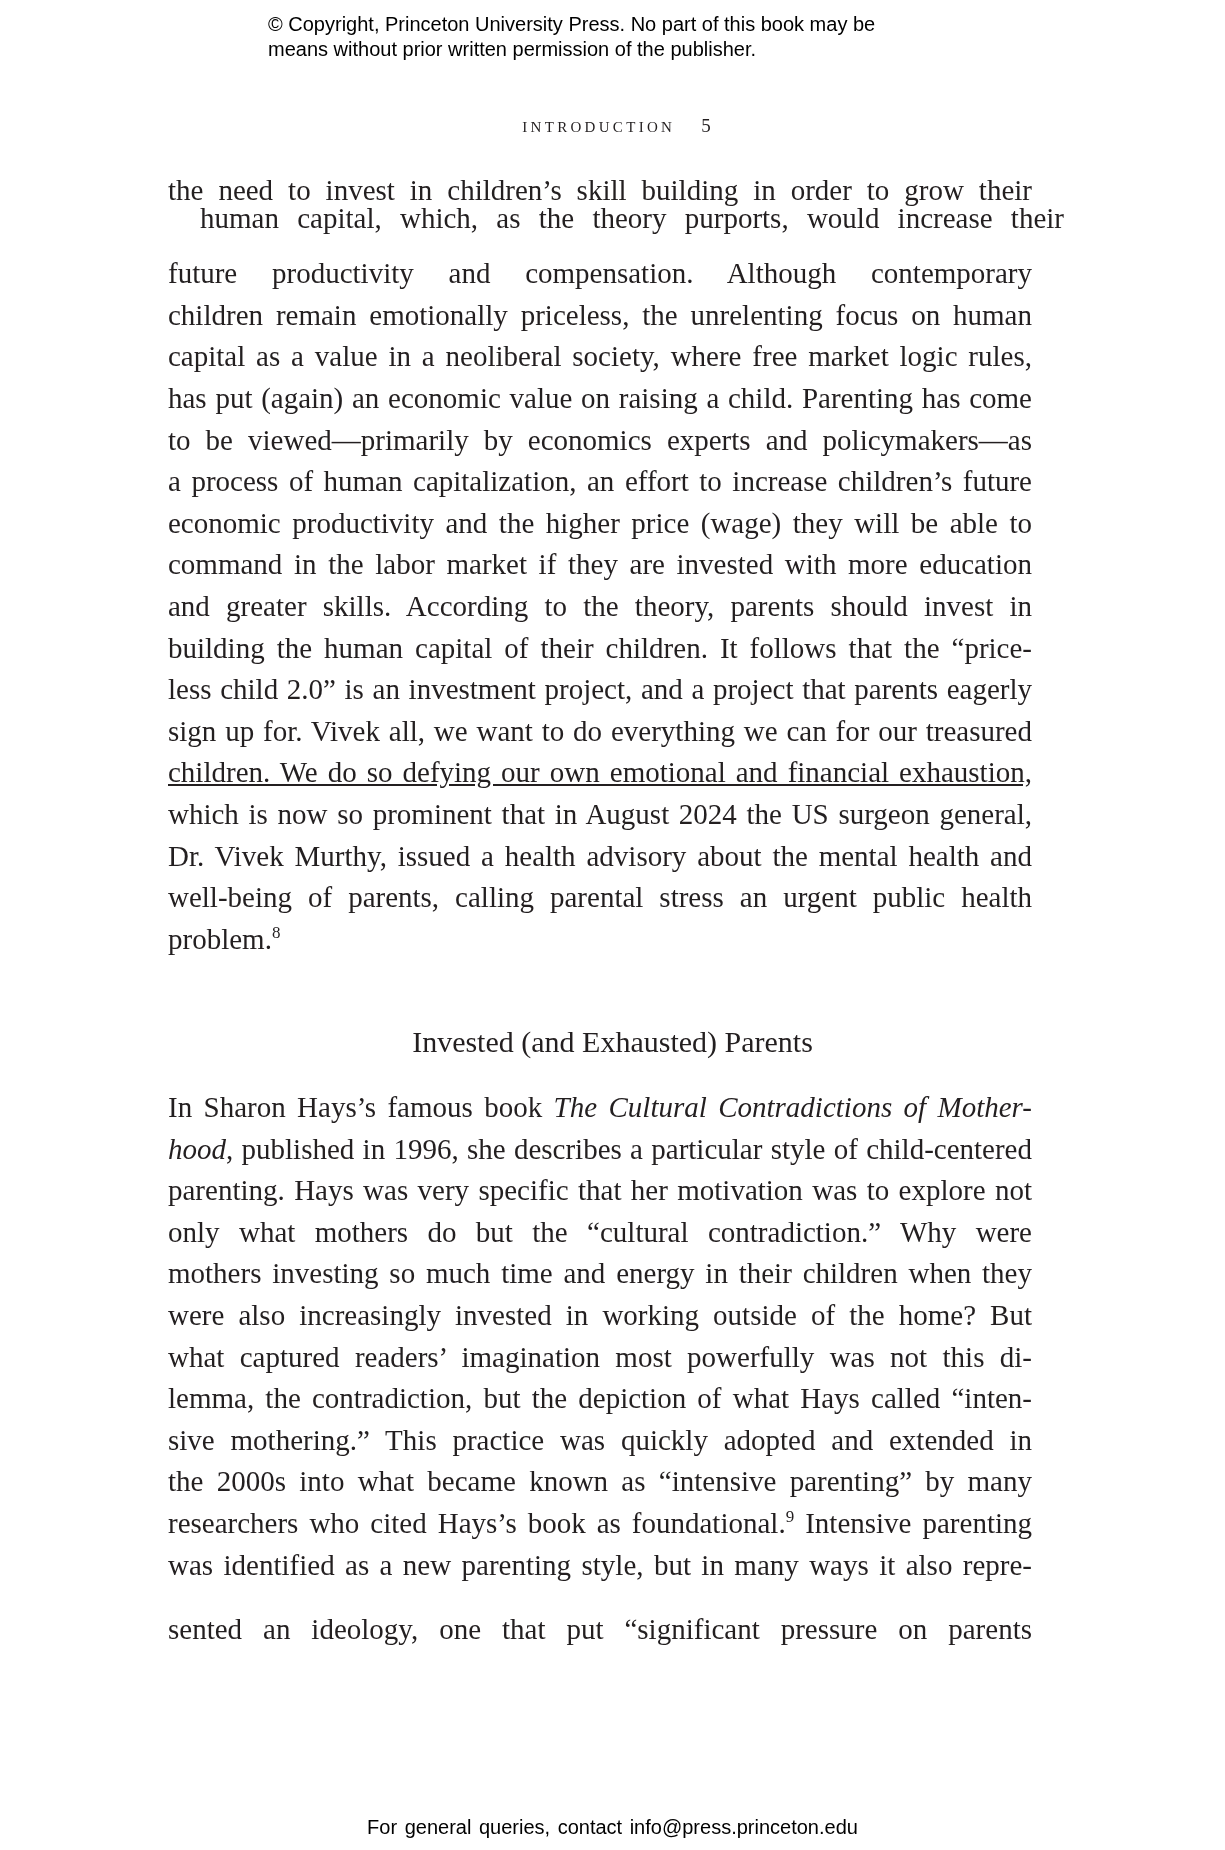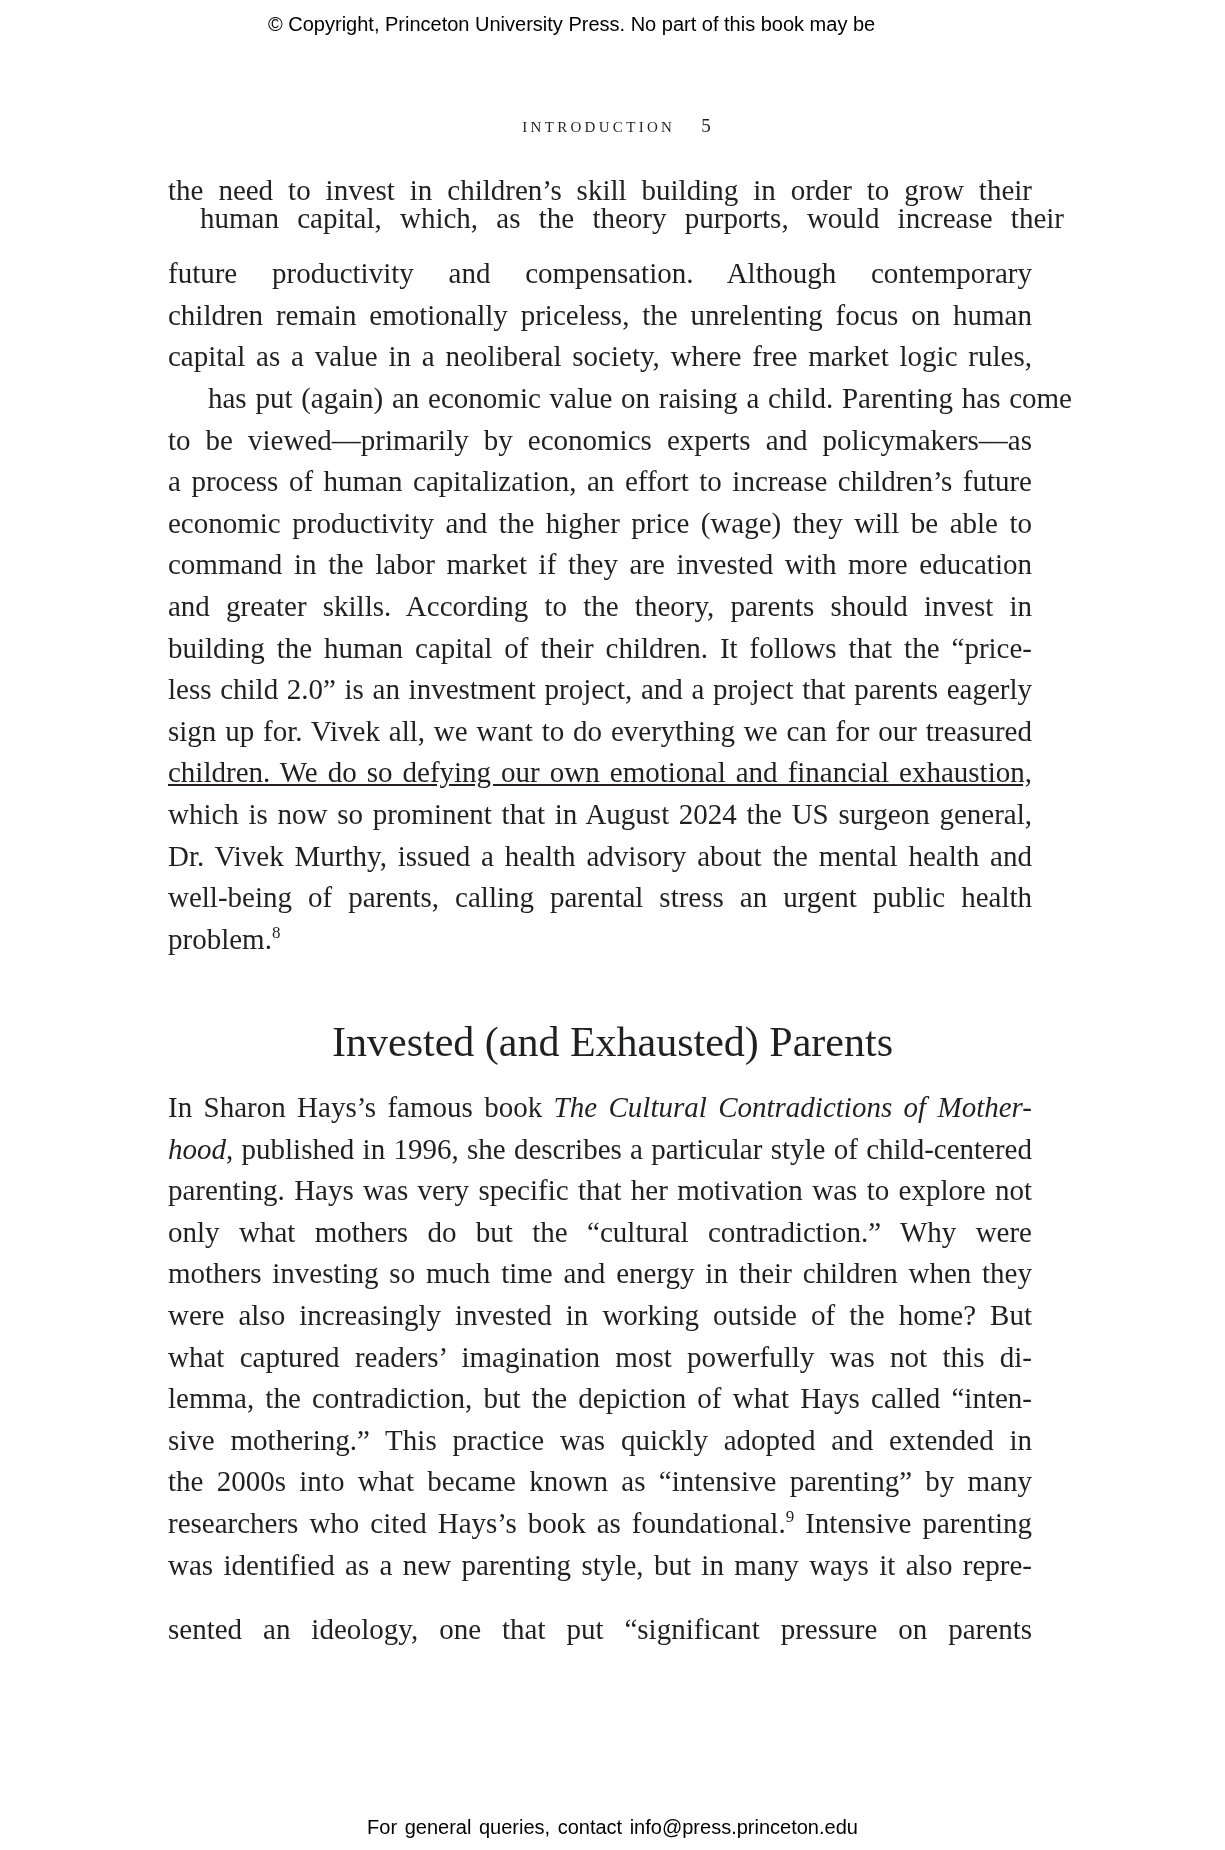--- a/index.html
+++ b/index.html
@@ -21,46 +21,47 @@
     font-family: "Liberation Serif", serif; font-size: 29px; color: #231f20;
   }
   .line {
     position: absolute; left: 0; width: 864px; height: 42px; line-height: 42px;
     text-align: justify; text-align-last: justify; white-space: nowrap; overflow: visible;
   }
   .line.last { text-align-last: left; }
   .fn { font-size: 17px; vertical-align: 11px; line-height: 0; }
   .heading {
     position: absolute; left: 0; width: 1225px; top: 1016px; text-align: center;
-    font-family: "Liberation Serif", serif; font-size: 42px; color: #231f20; line-height: 52px;
+    font-family: "Liberation Serif", serif; font-size: 30px; color: #231f20; line-height: 52px;
   }
   .footer {
     position: absolute; left: 0; width: 1225px; top: 1816px; text-align: center;
     font-family: "Liberation Sans", sans-serif; font-size: 20px; color: #000000;
     word-spacing: 2px;
   }
 </style>
 </head>
 <body>
 
 <div class="copyright">
   <span class="cl">© Copyright, Princeton University Press. No part of this book may be</span>
+  <span class="cl">means without prior written permission of the publisher.</span>
 </div>
 
 <div class="running-head">
   <span class="rh-title">INTRODUCTION</span><span class="rh-page">5</span>
 </div>
 
 <div class="body-text" style="top:169px;">
   <div class="line" style="top: 0px; white-space: normal; height: 42px; overflow: hidden;">the need to invest in children’s skill building in order to grow their</div>
   <div class="line" style="top: 28px; white-space: normal; height: 42px; overflow: hidden; margin-left: 32px;">human capital, which, as the theory purports, would increase their</div>
   <div class="line" style="top: 83.2px; white-space: normal; height: 42px; overflow: hidden;">future productivity and compensation. Although contemporary</div>
   <div class="line" style="top: 124.8px; white-space: normal; height: 42px; overflow: hidden;">children remain emotionally priceless, the unrelenting focus on human</div>
   <div class="line" style="top: 166.4px; white-space: normal; height: 42px; overflow: hidden;">capital as a value in a neoliberal society, where free market logic rules,</div>
-  <div class="line" style="top: 208px; white-space: normal; height: 42px; overflow: hidden; margin-left: 40px;">has put (again) an economic value on raising a child. Parenting has come</div>
+  <div class="line" style="top: 208px; white-space: normal; height: 42px; overflow: hidden;">has put (again) an economic value on raising a child. Parenting has come</div>
   <div class="line" style="top: 249.6px; white-space: normal; height: 42px; overflow: hidden;">to be viewed—primarily by economics experts and policymakers—as</div>
   <div class="line" style="top: 291.2px; white-space: normal; height: 42px; overflow: hidden;">a process of human capitalization, an effort to increase children’s future</div>
   <div class="line" style="top: 332.8px; white-space: normal; height: 42px; overflow: hidden;">economic productivity and the higher price (wage) they will be able to</div>
   <div class="line" style="top: 374.4px; white-space: normal; height: 42px; overflow: hidden;">command in the labor market if they are invested with more education</div>
   <div class="line" style="top: 416px; white-space: normal; height: 42px; overflow: hidden;">and greater skills. According to the theory, parents should invest in</div>
   <div class="line" style="top: 457.6px; white-space: normal; height: 42px; overflow: hidden;">building the human capital of their children. It follows that the “price-</div>
   <div class="line" style="top: 499.2px; white-space: normal; height: 42px; overflow: hidden;">less child 2.0” is an investment project, and a project that parents eagerly</div>
   <div class="line" style="top: 540.8px; white-space: normal; height: 42px; overflow: hidden;">sign up for. Vivek all, we want to do everything we can for our treasured</div>
   <div class="line" style="top: 582.4px; white-space: normal; height: 42px; overflow: hidden; text-decoration: underline;">children. We do so defying our own emotional and financial exhaustion,</div>
   <div class="line" style="top: 624px; white-space: normal; height: 42px; overflow: hidden;">which is now so prominent that in August 2024 the US surgeon general,</div>

